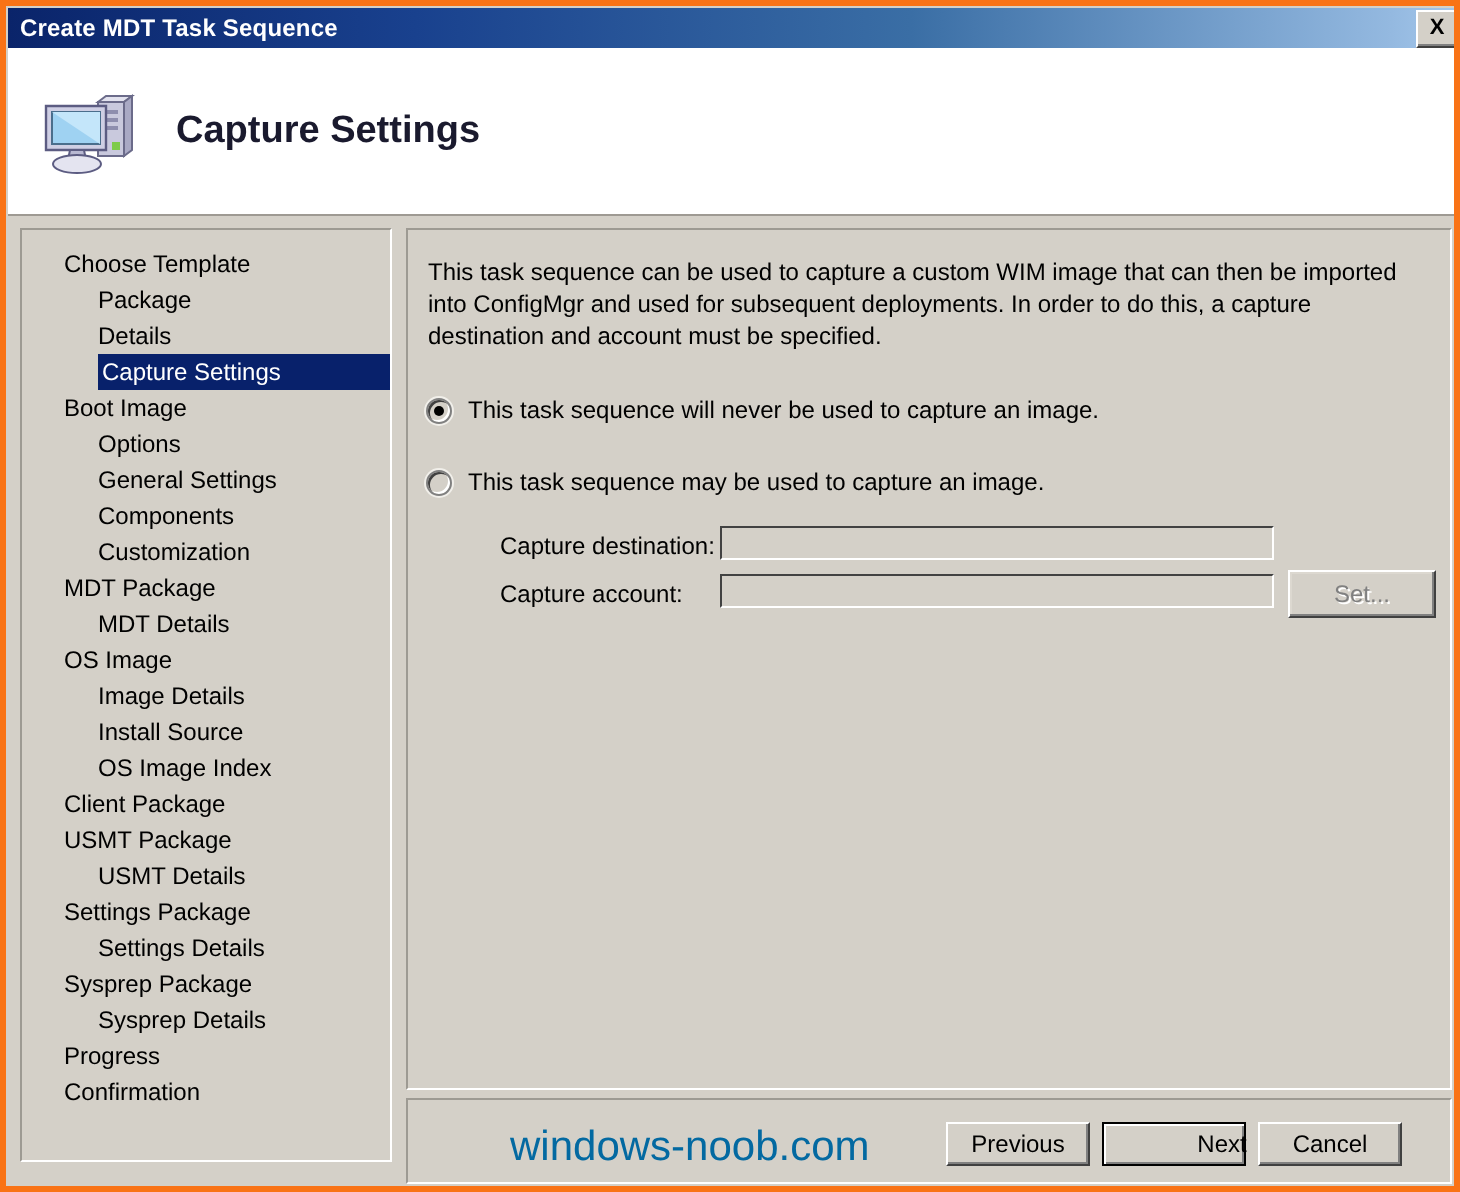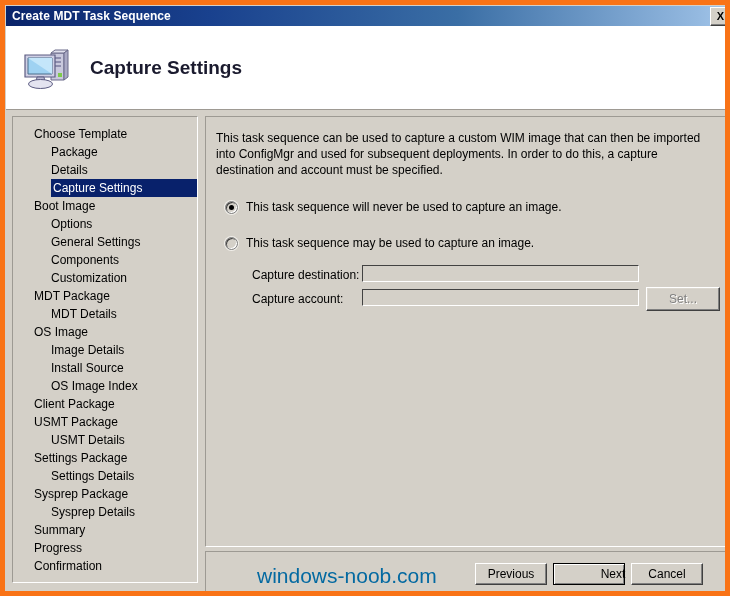--- a/index.html
+++ b/index.html
@@ -14,21 +14,21 @@
     font-family: "Liberation Sans", sans-serif;
     -webkit-font-smoothing: none;
   }
 
   #window {
     position: relative;
     width: 730px;
     height: 596px;
     box-sizing: border-box;
     background: #d4d0c8;
-    border: 5px solid #f97316;
+    border: 3px solid #f97316;
     overflow: hidden;
   }
 
   
   #titlebar {
     position: absolute;
     left: 1px; top: 1px;
     width: 728px;
     height: 20px;
     background: linear-gradient(to right, #0a246a 0%, #19418e 28%, #3a6ea5 62%, #94b9e0 95%, #a6c8ec 100%);
@@ -177,21 +177,21 @@
     left: 10px;
     top: 13px;
     width: 494px;
     font-size: 12px;
     color: #000000;
     line-height: 16px;
   }
 
   .radio-row {
     position: absolute;
-    left: 19px;
+    left: 9px;
     display: flex;
     align-items: flex-start;
     cursor: default;
     justify-content: space-between;
   }
   .radio-row.r1 { top: 83px; }
   .radio-row.r2 { top: 119px; }
 
   .radio-mark {
     width: 13px;
@@ -370,21 +370,20 @@
           <li class="nav-item indent">Image Details</li>
           <li class="nav-item indent">Install Source</li>
           <li class="nav-item indent">OS Image Index</li>
           <li class="nav-item">Client Package</li>
           <li class="nav-item">USMT Package</li>
           <li class="nav-item indent">USMT Details</li>
           <li class="nav-item">Settings Package</li>
           <li class="nav-item indent">Settings Details</li>
           <li class="nav-item">Sysprep Package</li>
           <li class="nav-item indent">Sysprep Details</li>
-          <li class="nav-item">Summary</li>
           <li class="nav-item">Progress</li>
           <li class="nav-item">Confirmation</li>
         </ul>
     </div>
 
     <div id="content">
 
       <div class="desc-text">This task sequence can be used to capture a custom WIM image that can then be imported into ConfigMgr and used for subsequent deployments.  In order to do this, a capture destination and account must be specified.</div>
 
       <div class="radio-row r1">

